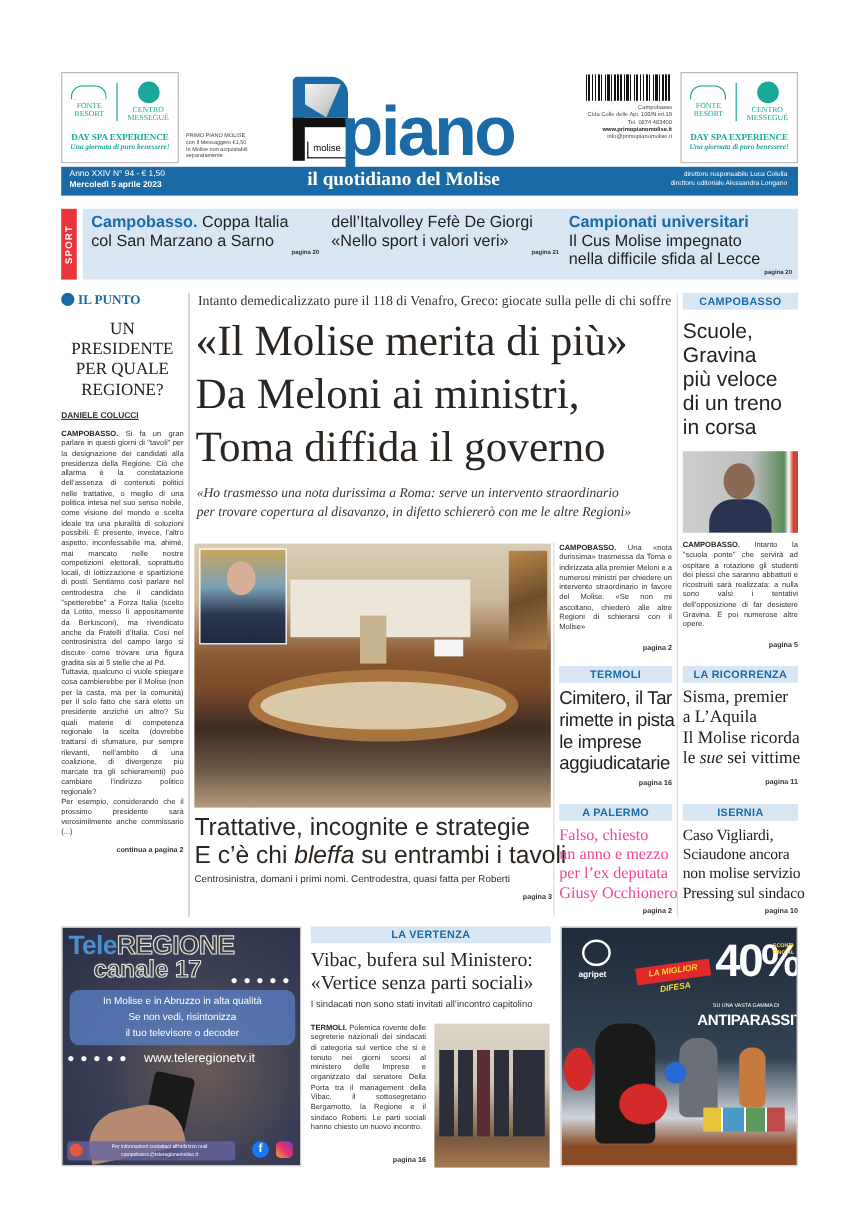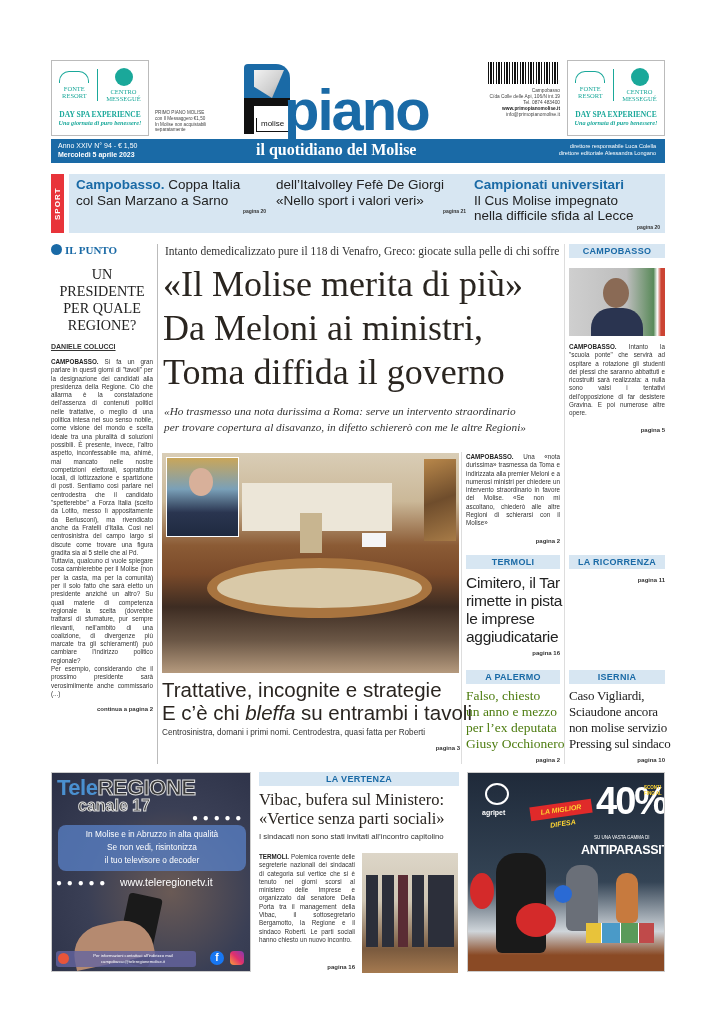--- a/index.html
+++ b/index.html
@@ -178,20 +178,27 @@
 
 <div class="abs" style="left:162px;top:678px;width:298px;">
   <div style="font-size:20.5px;line-height:23px;color:#2a2520;white-space:nowrap;">Trattative, incognite e strategie</div>
   <div style="font-size:20.5px;line-height:23px;color:#2a2520;white-space:nowrap;"><span>E c’è chi </span><i>bleffa</i><span> su entrambi i tavoli</span></div>
   <div style="font-size:8.2px;color:#333;margin-top:4px;white-space:nowrap;">Centrosinistra, domani i primi nomi. Centrodestra, quasi fatta per Roberti</div>
   <div class="pg" style="margin-top:8px;">pagina 3</div>
 </div>
 
 <div class="abs" style="left:569px;top:244px;width:96px;">
   <div class="band">CAMPOBASSO</div>
+  <div style="font-size:17.5px;line-height:20px;color:#222;margin-top:8px;">
+    <div>Scuole,</div>
+    <div>Gravina</div>
+    <div>più veloce</div>
+    <div>di un treno</div>
+    <div>in corsa</div>
+  </div>
   <div class="photo" style="margin-top:10px;width:96px;height:68px;background:linear-gradient(90deg,#cfcfcf 0%,#bdbdbd 60%,#5a8a5a 88%,#fff 92%,#c43 96%);position:relative;">
     <div class="abs" style="left:34px;top:10px;width:26px;height:30px;border-radius:50%;background:#8a6a55;"></div>
     <div class="abs" style="left:22px;top:40px;width:52px;height:28px;border-radius:20px 20px 0 0;background:#2a3450;"></div>
   </div>
   <div class="body-text" style="margin-top:7px;"><b>CAMPOBASSO.</b><span> Intanto la "scuola ponte" che servirà ad ospitare a rotazione gli studenti dei plessi che saranno abbattuti e ricostruiti sarà realizzata: a nulla sono valsi i tentativi dell’opposizione di far desistere Gravina. E poi numerose altre opere.</span></div>
   <div class="pg" style="margin-top:9px;">pagina 5</div>
 </div>
 
 <div class="abs" style="left:466px;top:555px;width:94px;">
   <div class="band">TERMOLI</div>
@@ -199,26 +206,32 @@
     <div>Cimitero, il Tar</div>
     <div>rimette in pista</div>
     <div>le imprese</div>
     <div>aggiudicatarie</div>
   </div>
   <div class="pg" style="margin-top:4px;">pagina 16</div>
 </div>
 
 <div class="abs" style="left:569px;top:555px;width:96px;">
   <div class="band">LA RICORRENZA</div>
+  <div class="serif" style="font-size:14.5px;line-height:17px;color:#222;margin-top:4px;white-space:nowrap;">
+    <div>Sisma, premier</div>
+    <div>a L’Aquila</div>
+    <div>Il Molise ricorda</div>
+    <div><span>le </span><i>sue</i><span> sei vittime</span></div>
+  </div>
   <div class="pg" style="margin-top:8px;">pagina 11</div>
 </div>
 
 <div class="abs" style="left:466px;top:670px;width:94px;">
   <div class="band">A PALERMO</div>
-  <div class="serif" style="font-size:13.5px;line-height:16px;color:#4d7c0f;margin-top:4px;white-space:nowrap;">
+  <div class="serif" style="font-size:13.5px;line-height:16px;color:#ec4899;margin-top:4px;white-space:nowrap;">
     <div>Falso, chiesto</div>
     <div>un anno e mezzo</div>
     <div>per l’ex deputata</div>
     <div>Giusy Occhionero</div>
   </div>
   <div class="pg" style="margin-top:5px;">pagina 2</div>
 </div>
 
 <div class="abs" style="left:569px;top:670px;width:96px;">
   <div class="band">ISERNIA</div>
@@ -226,21 +239,21 @@
     <div>Caso Vigliardi,</div>
     <div>Sciaudone ancora</div>
     <div>non molise servizio</div>
     <div>Pressing sul sindaco</div>
   </div>
   <div class="pg" style="margin-top:5px;">pagina 10</div>
 </div>
 
 <div class="abs" style="left:51px;top:772px;width:200px;height:200px;background:radial-gradient(ellipse at 60% 60%,#6a5a55 0%,#3a3f55 50%,#2a2f45 100%);border:1px solid #ccc;overflow:hidden;">
   <div class="abs" style="left:5px;top:2px;font-size:22px;font-weight:bold;letter-spacing:-.5px;"><span style="color:#4a90d0;">Tele</span><span style="color:#3a3a3a;-webkit-text-stroke:1px #ddd;">REGIONE</span></div>
-  <div class="abs" style="left:26px;top:24px;font-size:16px;font-weight:bold;color:#3a3a3a;-webkit-text-stroke:1px #ddd;">canale 17</div>
+  <div class="abs" style="left:26px;top:24px;font-size:20px;font-weight:bold;color:#3a3a3a;-webkit-text-stroke:1px #ddd;">canale 17</div>
   <div class="abs" style="left:140px;top:39px;color:#fff;font-size:10px;letter-spacing:1px;">● ● ● ● ●</div>
   <div class="abs" style="left:6px;top:52px;width:188px;height:46px;background:rgba(90,130,200,.75);border-radius:8px;color:#fff;text-align:center;font-size:8.3px;line-height:13px;padding-top:3px;">
     <div>In Molise e in Abruzzo in alta qualità</div>
     <div>Se non vedi, risintonizza</div>
     <div>il tuo televisore o decoder</div>
   </div>
   <div class="abs" style="left:4px;top:104px;color:#fff;font-size:10px;letter-spacing:1px;">● ● ● ● ●</div>
   <div class="abs" style="left:68px;top:103px;color:#fff;font-size:10.5px;font-weight:normal;">www.teleregionetv.it</div>
   <div class="abs" style="left:70px;top:122px;width:34px;height:70px;background:#1a1a1a;transform:rotate(12deg);border-radius:4px;"></div>
   <div class="abs" style="left:20px;top:150px;width:80px;height:40px;background:#b58a70;border-radius:30px 30px 0 0;transform:rotate(-12deg);"></div>

